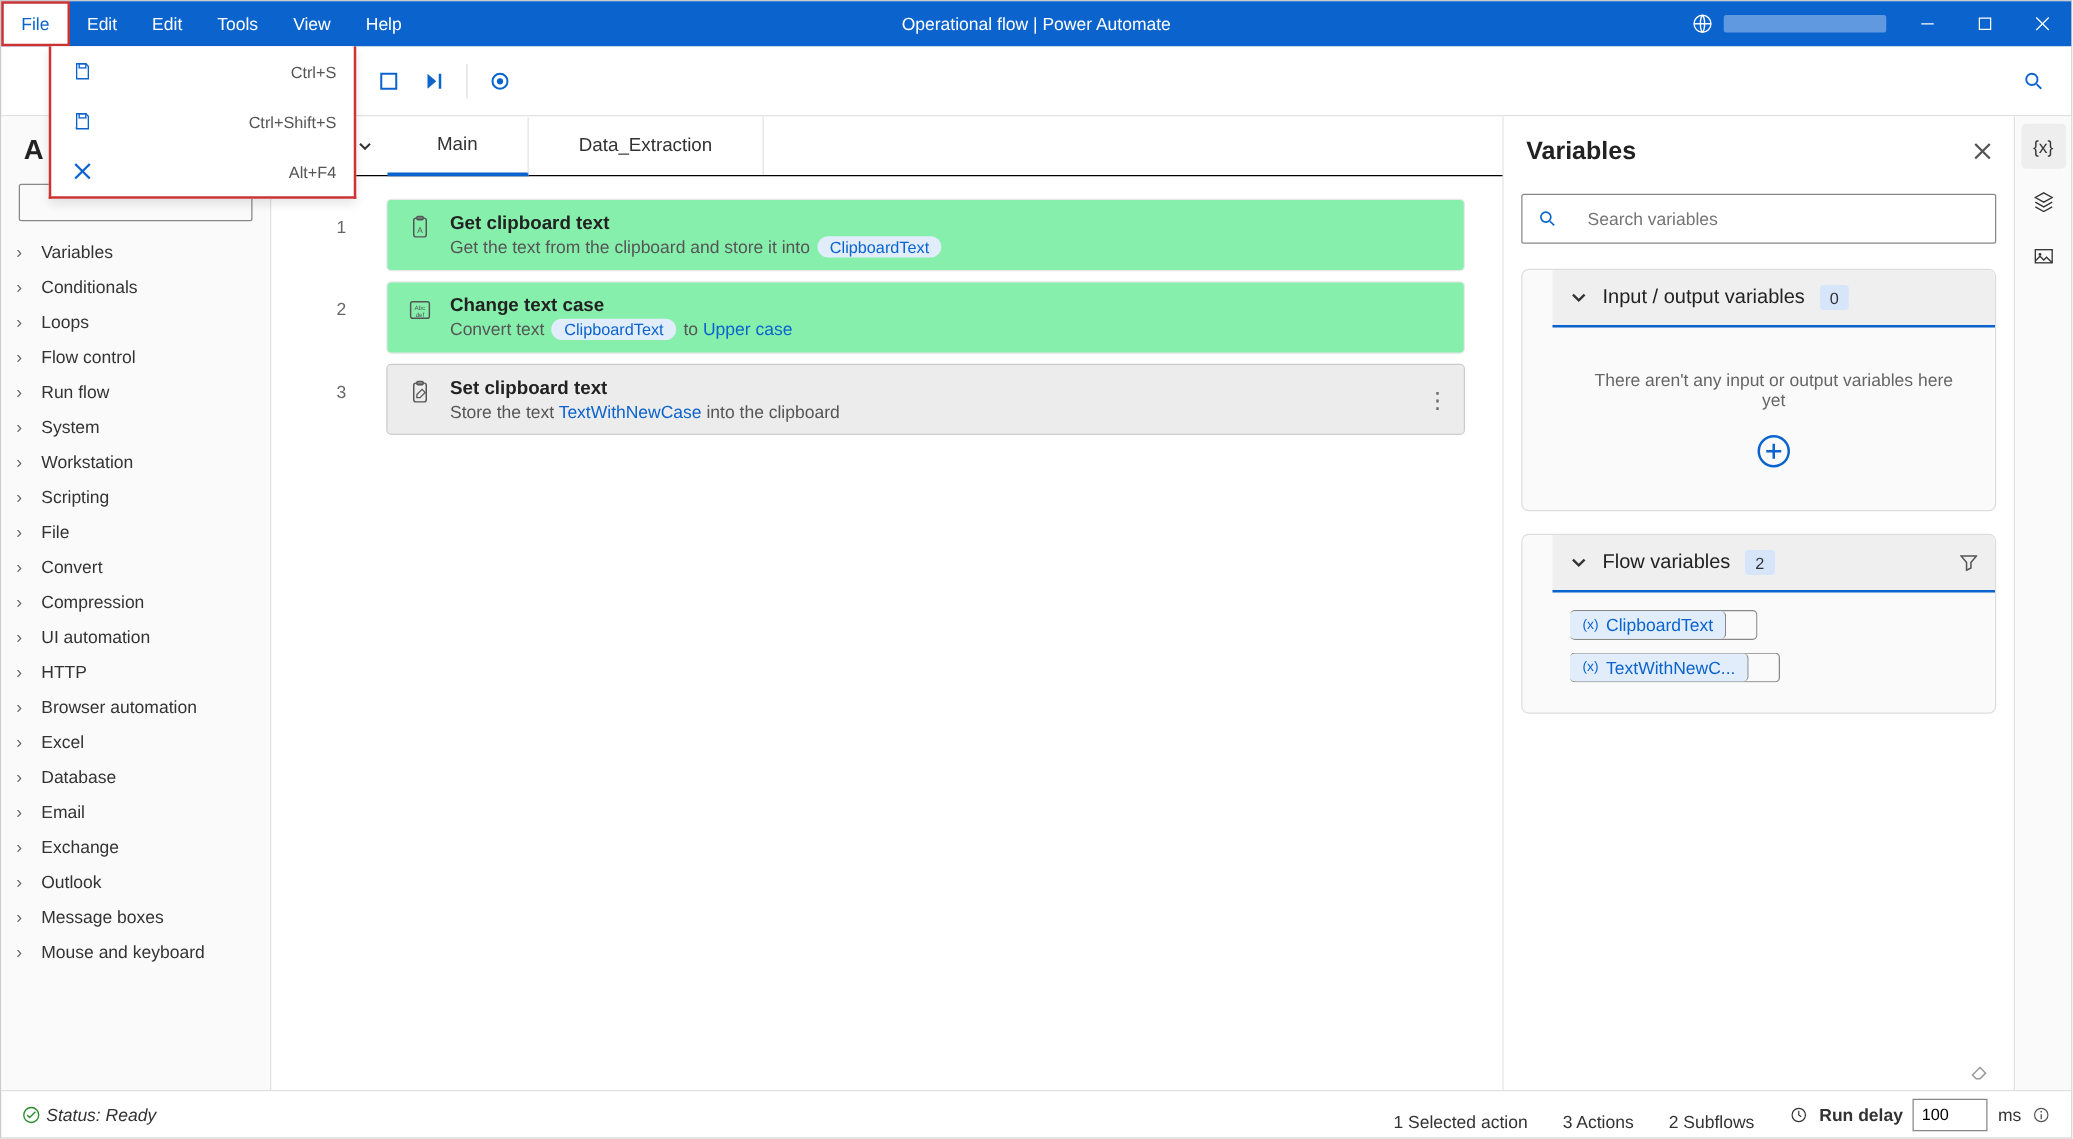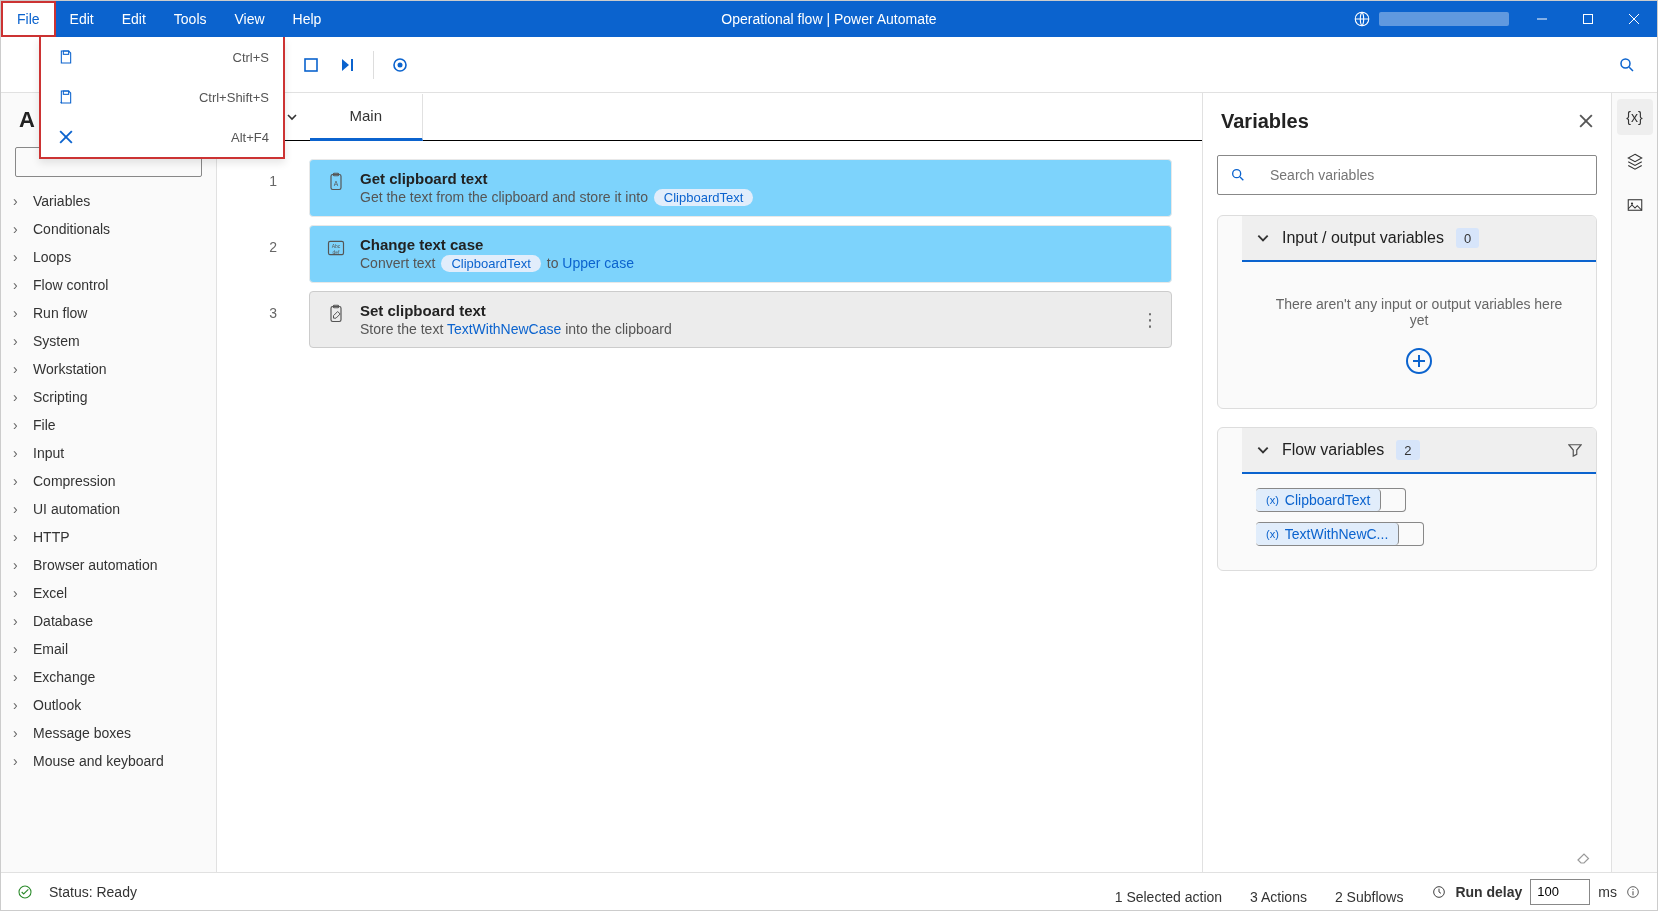--- a/index.html
+++ b/index.html
@@ -42,21 +42,21 @@
 
 .canvas { flex: 1; display: flex; flex-direction: column; border-right: 1px solid #e1e1e1; }
 .tabs-row { height: 48px; display: flex; align-items: center; border-bottom: 1px solid #000000; padding: 0 8px; }
 .subflows-chip { display: flex; align-items: center; gap: 6px; padding: 0 12px; height: 100%; cursor: pointer; font-size: 15px; }
 .tab { height: 100%; display: flex; align-items: center; padding: 0 40px; border-right: 1px solid #e1e1e1; cursor: pointer; font-size: 15px; }
 .tab:first-of-type { border-left: 1px solid #e1e1e1; }
 .tab.active { border-bottom: 3px solid #0b63ce; margin-bottom: -1px; }
 .steps-area { flex: 1; overflow-y: auto; padding: 18px 30px; }
 .step-row { display: flex; align-items: flex-start; margin-bottom: 8px; }
 .step-num { width: 30px; text-align: right; color: #666; font-size: 14px; padding-top: 14px; }
-.step-card { flex: 1; margin-left: 32px; border: 1px solid #e8e8e8; border-radius: 4px; background: #7dd3fc; padding: 10px 16px; display: flex; align-items: flex-start; gap: 14px; position: relative; }
+.step-card { flex: 1; margin-left: 32px; border: 1px solid #e8e8e8; border-radius: 4px; background: #86efac; padding: 10px 16px; display: flex; align-items: flex-start; gap: 14px; position: relative; }
 .step-card.selected { background: #ececec; border-color: #ccc; }
 .step-ico { width: 20px; height: 20px; flex-shrink: 0; margin-top: 2px; }
 .step-body { flex: 1; }
 .step-title { font-weight: 600; font-size: 15px; color: #222; }
 .step-desc { color: #555; font-size: 14px; margin-top: 2px; }
 .token { display: inline-block; background: #e1edfb; color: #0b63ce; padding: 1px 10px; border-radius: 10px; margin: 0 2px; font-size: 13px; }
 .linkish { color: #0b63ce; }
 .kebab { position: absolute; right: 12px; top: 50%; transform: translateY(-50%); color: #666; cursor: pointer; font-size: 18px; line-height: 1; letter-spacing: 0; }
 
 
@@ -79,21 +79,21 @@
 .var-chip small { font-size: 11px; }
 .eraser { display: flex; justify-content: flex-end; padding: 6px 18px; color: #999; }
 
 
 .right-rail { width: 46px; border-left: 1px solid #e1e1e1; display: flex; flex-direction: column; align-items: center; gap: 8px; padding-top: 6px; background: #fafafa; }
 .rail-btn { width: 36px; height: 36px; display: flex; align-items: center; justify-content: center; border-radius: 4px; cursor: pointer; color: #333; }
 .rail-btn.active { background: #eee; }
 
 
 .statusbar { height: 38px; border-top: 1px solid #e1e1e1; display: flex; align-items: center; padding: 0 16px; font-size: 14px; color: #333; gap: 28px; }
-.status-left { display: flex; align-items: flex-end; gap: 16px; }
+.status-left { display: flex; align-items: flex-end; gap: 4px; font-style: italic; }
 .status-mid { margin-left: auto; display: flex; align-items: flex-end; gap: 28px; }
 .delay-input { width: 60px; height: 26px; border: 1px solid #888; padding: 0 6px; font-size: 13px; }
 .info-ico { color: #555; }
 
 
 svg { display: block; }
 </style>
 </head>
 <body>
 
@@ -233,21 +233,21 @@
           <div class="sb-cat">
             <span class="sb-caret">›</span>
             <span>Scripting</span>
           </div>
           <div class="sb-cat">
             <span class="sb-caret">›</span>
             <span>File</span>
           </div>
           <div class="sb-cat">
             <span class="sb-caret">›</span>
-            <span>Input</span>
+            <span>Convert</span>
           </div>
           <div class="sb-cat">
             <span class="sb-caret">›</span>
             <span>Compression</span>
           </div>
           <div class="sb-cat">
             <span class="sb-caret">›</span>
             <span>UI automation</span>
           </div>
           <div class="sb-cat">
@@ -291,20 +291,21 @@
 
     <div class="canvas">
       <div class="tabs-row">
         <div class="subflows-chip">
           <span>bflows</span>
           <svg width="12" height="12" viewBox="0 0 12 12">
               <path d="M2 4l4 4 4-4" fill="none" stroke="#333" stroke-width="1.6"></path>
             </svg>
         </div>
         <div class="tab active">Main</div>
+        <div class="tab">Data_Extraction</div>
       </div>
       <div class="steps-area" id="steps-area">
           <div class="step-row">
             <div class="step-num">1</div>
             <div class="step-card">
               <div class="step-ico">
                 <svg viewBox="0 0 24 24" width="20" height="20">
                   <rect x="6" y="3" width="12" height="18" rx="2" fill="none" stroke="#555" stroke-width="1.4"></rect>
                   <rect x="9" y="1.5" width="6" height="3" rx="1" fill="none" stroke="#555" stroke-width="1.4"></rect>
                   <text x="12" y="17" text-anchor="middle" font-size="8" fill="#555">A</text>

